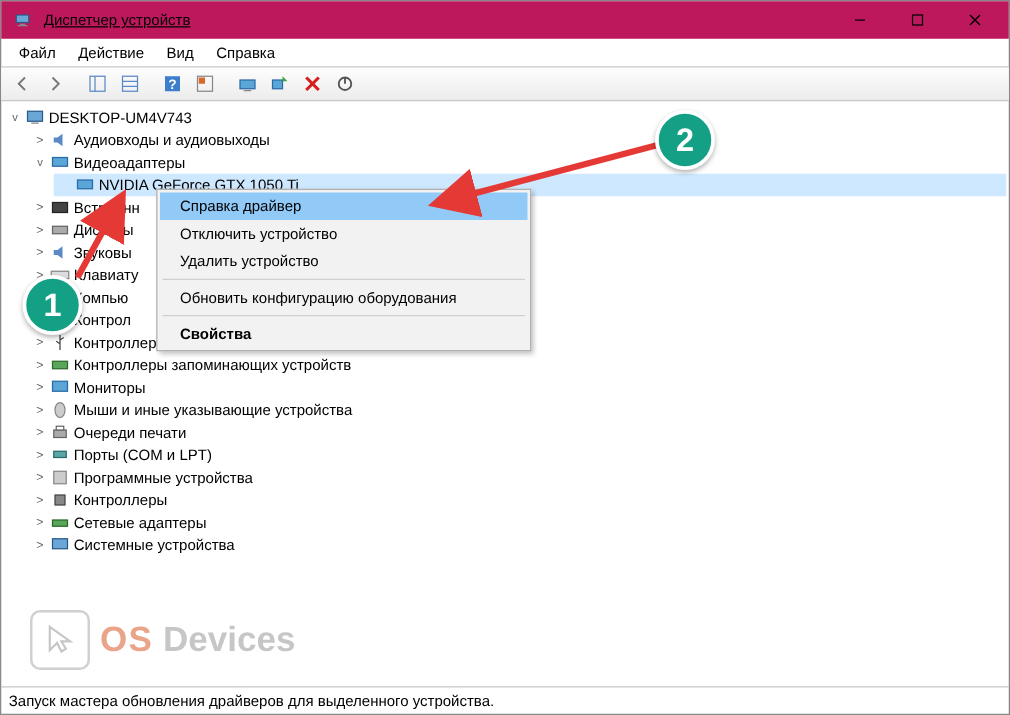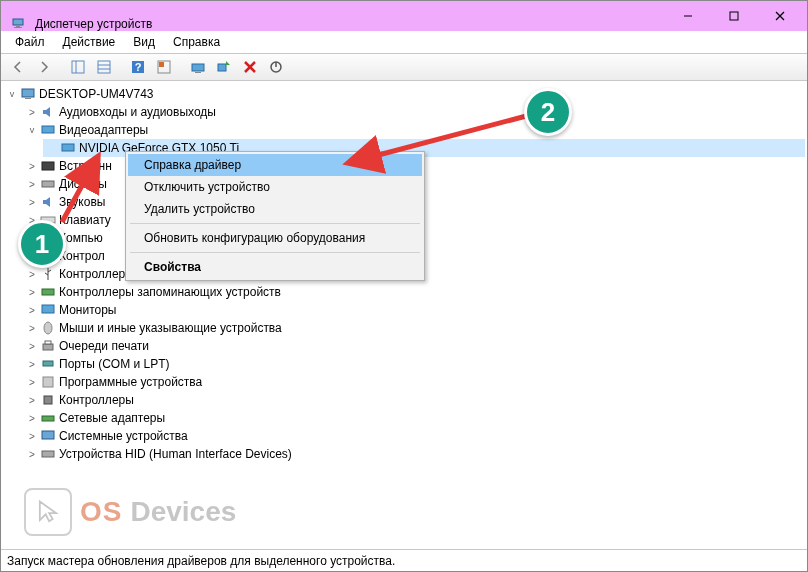--- a/index.html
+++ b/index.html
@@ -1,18 +1,18 @@
 <!DOCTYPE html>
 <html><head>
 <meta charset="utf-8">
 <style>
 * { box-sizing: border-box; margin: 0; padding: 0; }
 body { font-family: "Segoe UI", Tahoma, sans-serif; font-size: 12px; background: #fff; color: #000; width: 808px; height: 572px; overflow: hidden; position: relative; }
 .window { border: 1px solid #888; width: 808px; height: 572px; display: flex; flex-direction: column; background: #fff; }
-.titlebar { height: 30px; display: flex; align-items: flex-end; padding: 0 4px; background: #f0abfc; }
+.titlebar { height: 30px; display: flex; align-items: center; padding: 0 4px; background: #be185d; text-decoration: underline; }
 .titlebar .icon { width: 16px; height: 16px; margin: 0 6px; display: inline-flex; align-items: center; justify-content: center; }
 .titlebar .title { flex: 1; font-size: 12px; padding-left: 2px; }
 .winbtn { width: 46px; height: 30px; display: inline-flex; align-items: center; justify-content: center; font-size: 13px; }
 .menubar { height: 22px; display: flex; align-items: center; padding: 0 6px; gap: 2px; }
 .menubar span { padding: 2px 8px; font-size: 12px; }
 .toolbar { height: 28px; border-top: 1px solid #c8c8c8; border-bottom: 1px solid #c8c8c8; display: flex; align-items: center; padding: 0 4px; gap: 0; background: linear-gradient(#fdfdfd,#ececec); }
 .tbtn { width: 26px; height: 24px; display: inline-flex; align-items: center; justify-content: center; border: 1px solid transparent; }
 .tbtn.sep { width: 8px; }
 .tbtn svg { width: 16px; height: 16px; }
 .content { flex: 1; overflow: auto; padding: 4px 2px; position: relative; }
@@ -364,31 +364,20 @@
               <div class="node">
                 <span class="arrow closed"></span>
                 <span class="nicon">
                   <svg viewBox="0 0 16 16">
                     <rect x="2" y="3" width="12" height="8" fill="#6aa6d6" stroke="#2a5a8a"></rect>
                   </svg>
                 </span>
                 <span class="label">Системные устройства</span>
               </div>
             </li>
-          <li>
-              <div class="node">
-                <span class="arrow closed"></span>
-                <span class="nicon">
-                  <svg viewBox="0 0 16 16">
-                    <rect x="2" y="5" width="12" height="6" fill="#aaa" stroke="#666"></rect>
-                  </svg>
-                </span>
-                <span class="label">Устройства HID (Human Interface Devices)</span>
-              </div>
-            </li>
         </ul>
       </li>
     </ul>
   </div>
 
   <div class="statusbar">
     <span>Запуск мастера обновления драйверов для выделенного устройства.</span>
   </div>
 </div>
 

